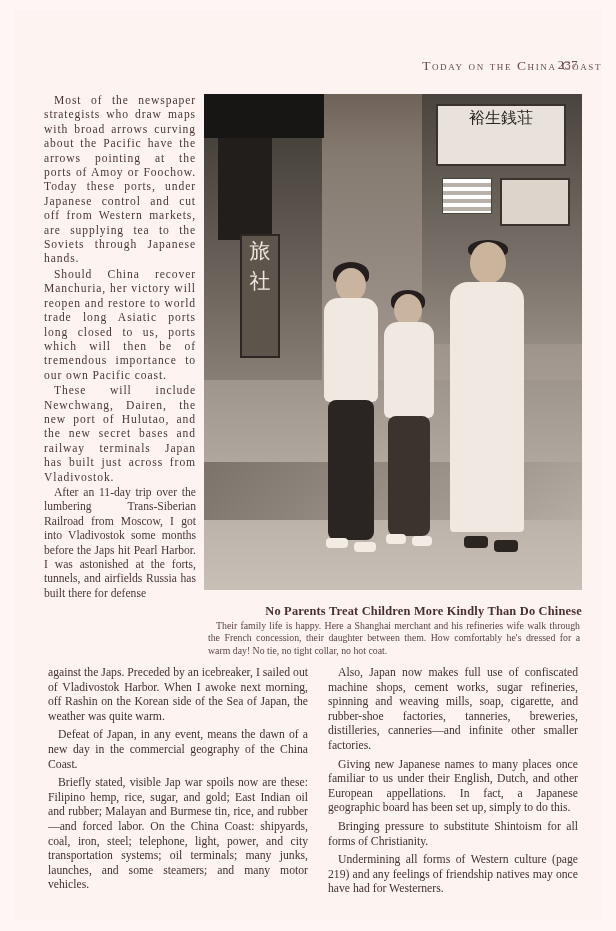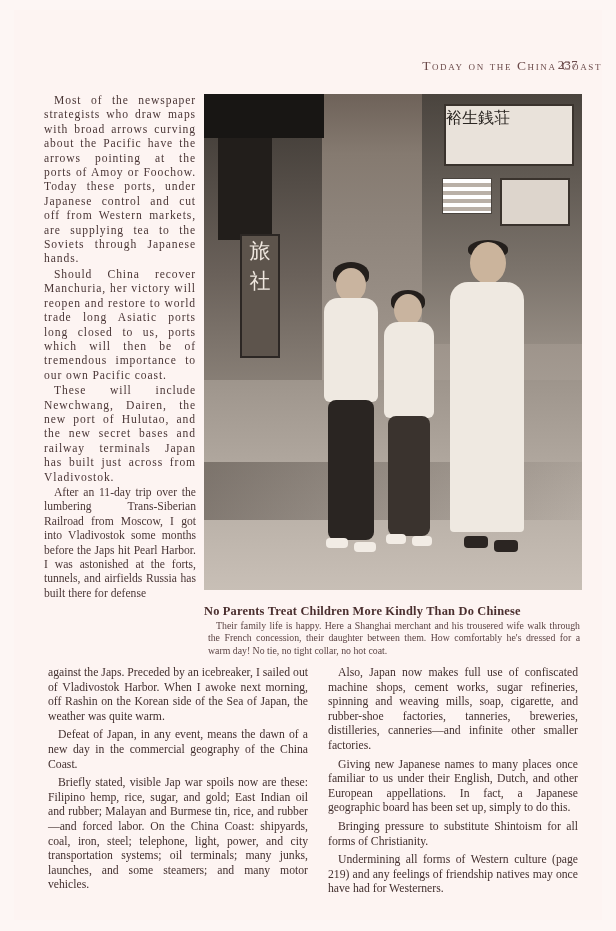--- a/index.html
+++ b/index.html
@@ -114,27 +114,27 @@
     text-align: center;
     font-family: "DejaVu Sans", sans-serif;
     letter-spacing: 0px;
   }
   
   .fac-right {
     position: absolute; right: 0; top: 0; width: 160px; height: 250px;
     background: linear-gradient(to bottom, #4a443e, #7b736b 70%, #948b82);
   }
   .signboard {
-    position: absolute; right: 8px; top: 10px; width: 130px; height: 62px;
+    position: absolute; right: 16px; top: 10px; width: 130px; height: 62px;
     background: #e9e2da;
     border: 2px solid #3a332d;
     color: #2b2622;
     font-family: "DejaVu Sans", sans-serif;
     font-size: 16px;
-    text-align: left;
+    text-align: center;
     line-height: 20px;
     padding-top: 2px;
     box-sizing: border-box;
   }
   .signboard2 {
     position: absolute; right: 12px; top: 84px; width: 66px; height: 44px;
     background: #ddd5cc;
     border: 2px solid #3a332d;
   }
   .flagstripe {
@@ -201,21 +201,21 @@
   #fig-man .hair { left: 28px; top: 0px; width: 40px; height: 18px; }
   #fig-man .torso { left: 10px; top: 42px; width: 74px; height: 250px; border-radius: 18px 18px 4px 4px; }
   #fig-man .shoe { left: 24px; top: 296px; width: 24px; height: 12px; background: #2b2522;}
   #fig-man .shoe.r { left: 54px; top: 300px; background:#2b2522; }
 
   .caption-title {
     position: absolute;
     left: 190px;
     top: 594px;
     width: 378px;
-    text-align: left;
+    text-align: right;
     font-size: 12.4px;
     font-weight: bold;
     color: #4a2f2f;
     letter-spacing: 0.2px;
   }
   .caption-body {
     position: absolute;
     left: 194px;
     top: 610px;
     width: 372px;
@@ -300,21 +300,21 @@
           <div class="torso"></div>
           <div class="shoe"></div>
           <div class="shoe r"></div>
         </div>
       </div>
 
     </div>
 
     <div class="caption-title">No Parents Treat Children More Kindly Than Do Chinese</div>
     <div class="caption-body">
-      <p>Their family life is happy.  Here a Shanghai merchant and his trousered wife walk through the French concession, their daughter between them.  How comfortably he's dressed for a warm day!  No tie, no tight collar, no hot coat.</p>
+      <p>Their family life is happy.  Here a Shanghai merchant and his refineries wife walk through the French concession, their daughter between them.  How comfortably he's dressed for a warm day!  No tie, no tight collar, no hot coat.</p>
     </div>
 
     <div class="col" id="col-body-left">
       <p class="noindent">against the Japs.  Preceded by an icebreaker, I sailed out of Vladivostok Harbor.  When I awoke next morning, off Rashin on the Korean side of the Sea of Japan, the weather was quite warm.</p>
       <p>Defeat of Japan, in any event, means the dawn of a new day in the commercial geography of the China Coast.</p>
       <p>Briefly stated, visible Jap war spoils now are these: Filipino hemp, rice, sugar, and gold; East Indian oil and rubber; Malayan and Burmese tin, rice, and rubber—and forced labor.  On the China Coast: shipyards, coal, iron, steel; telephone, light, power, and city transportation systems; oil terminals; many junks, launches, and some steamers; and many motor vehicles.</p>
     </div>
 
     <div class="col" id="col-body-right">
       <p>Also, Japan now makes full use of confiscated machine shops, cement works, sugar refineries, spinning and weaving mills, soap, cigarette, and rubber-shoe factories, tanneries, breweries, distilleries, canneries—and infinite other smaller factories.</p>

